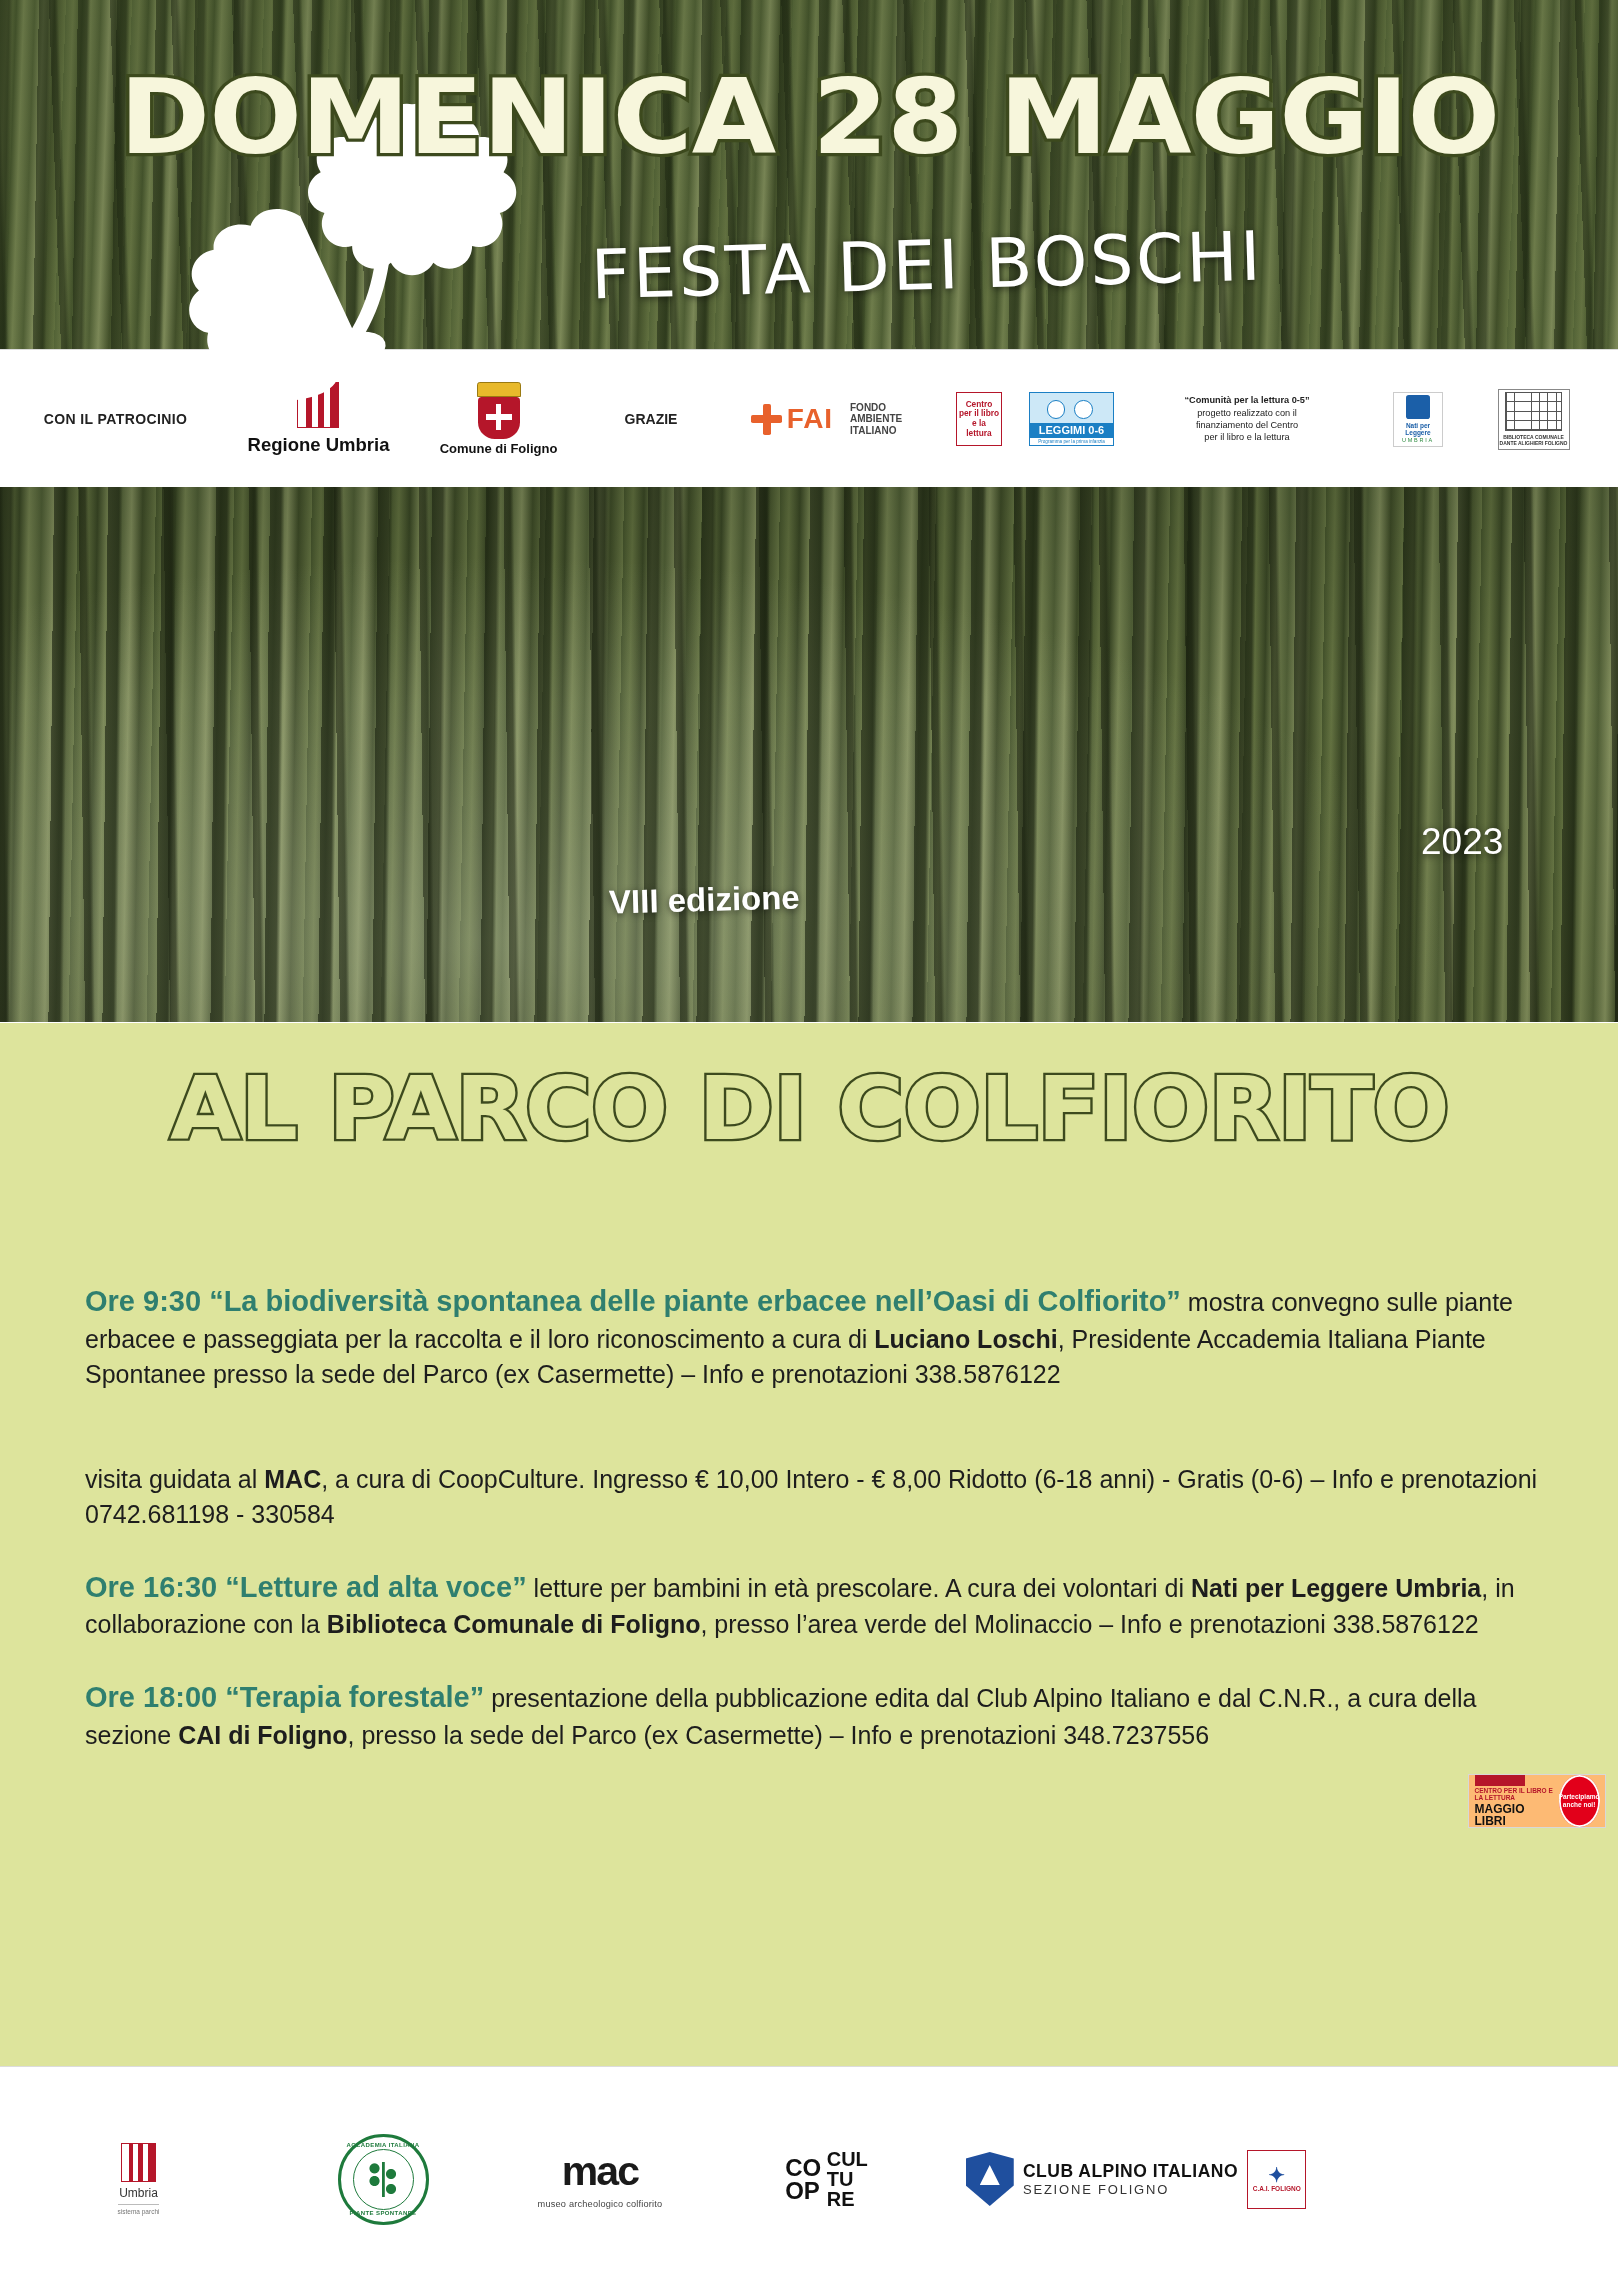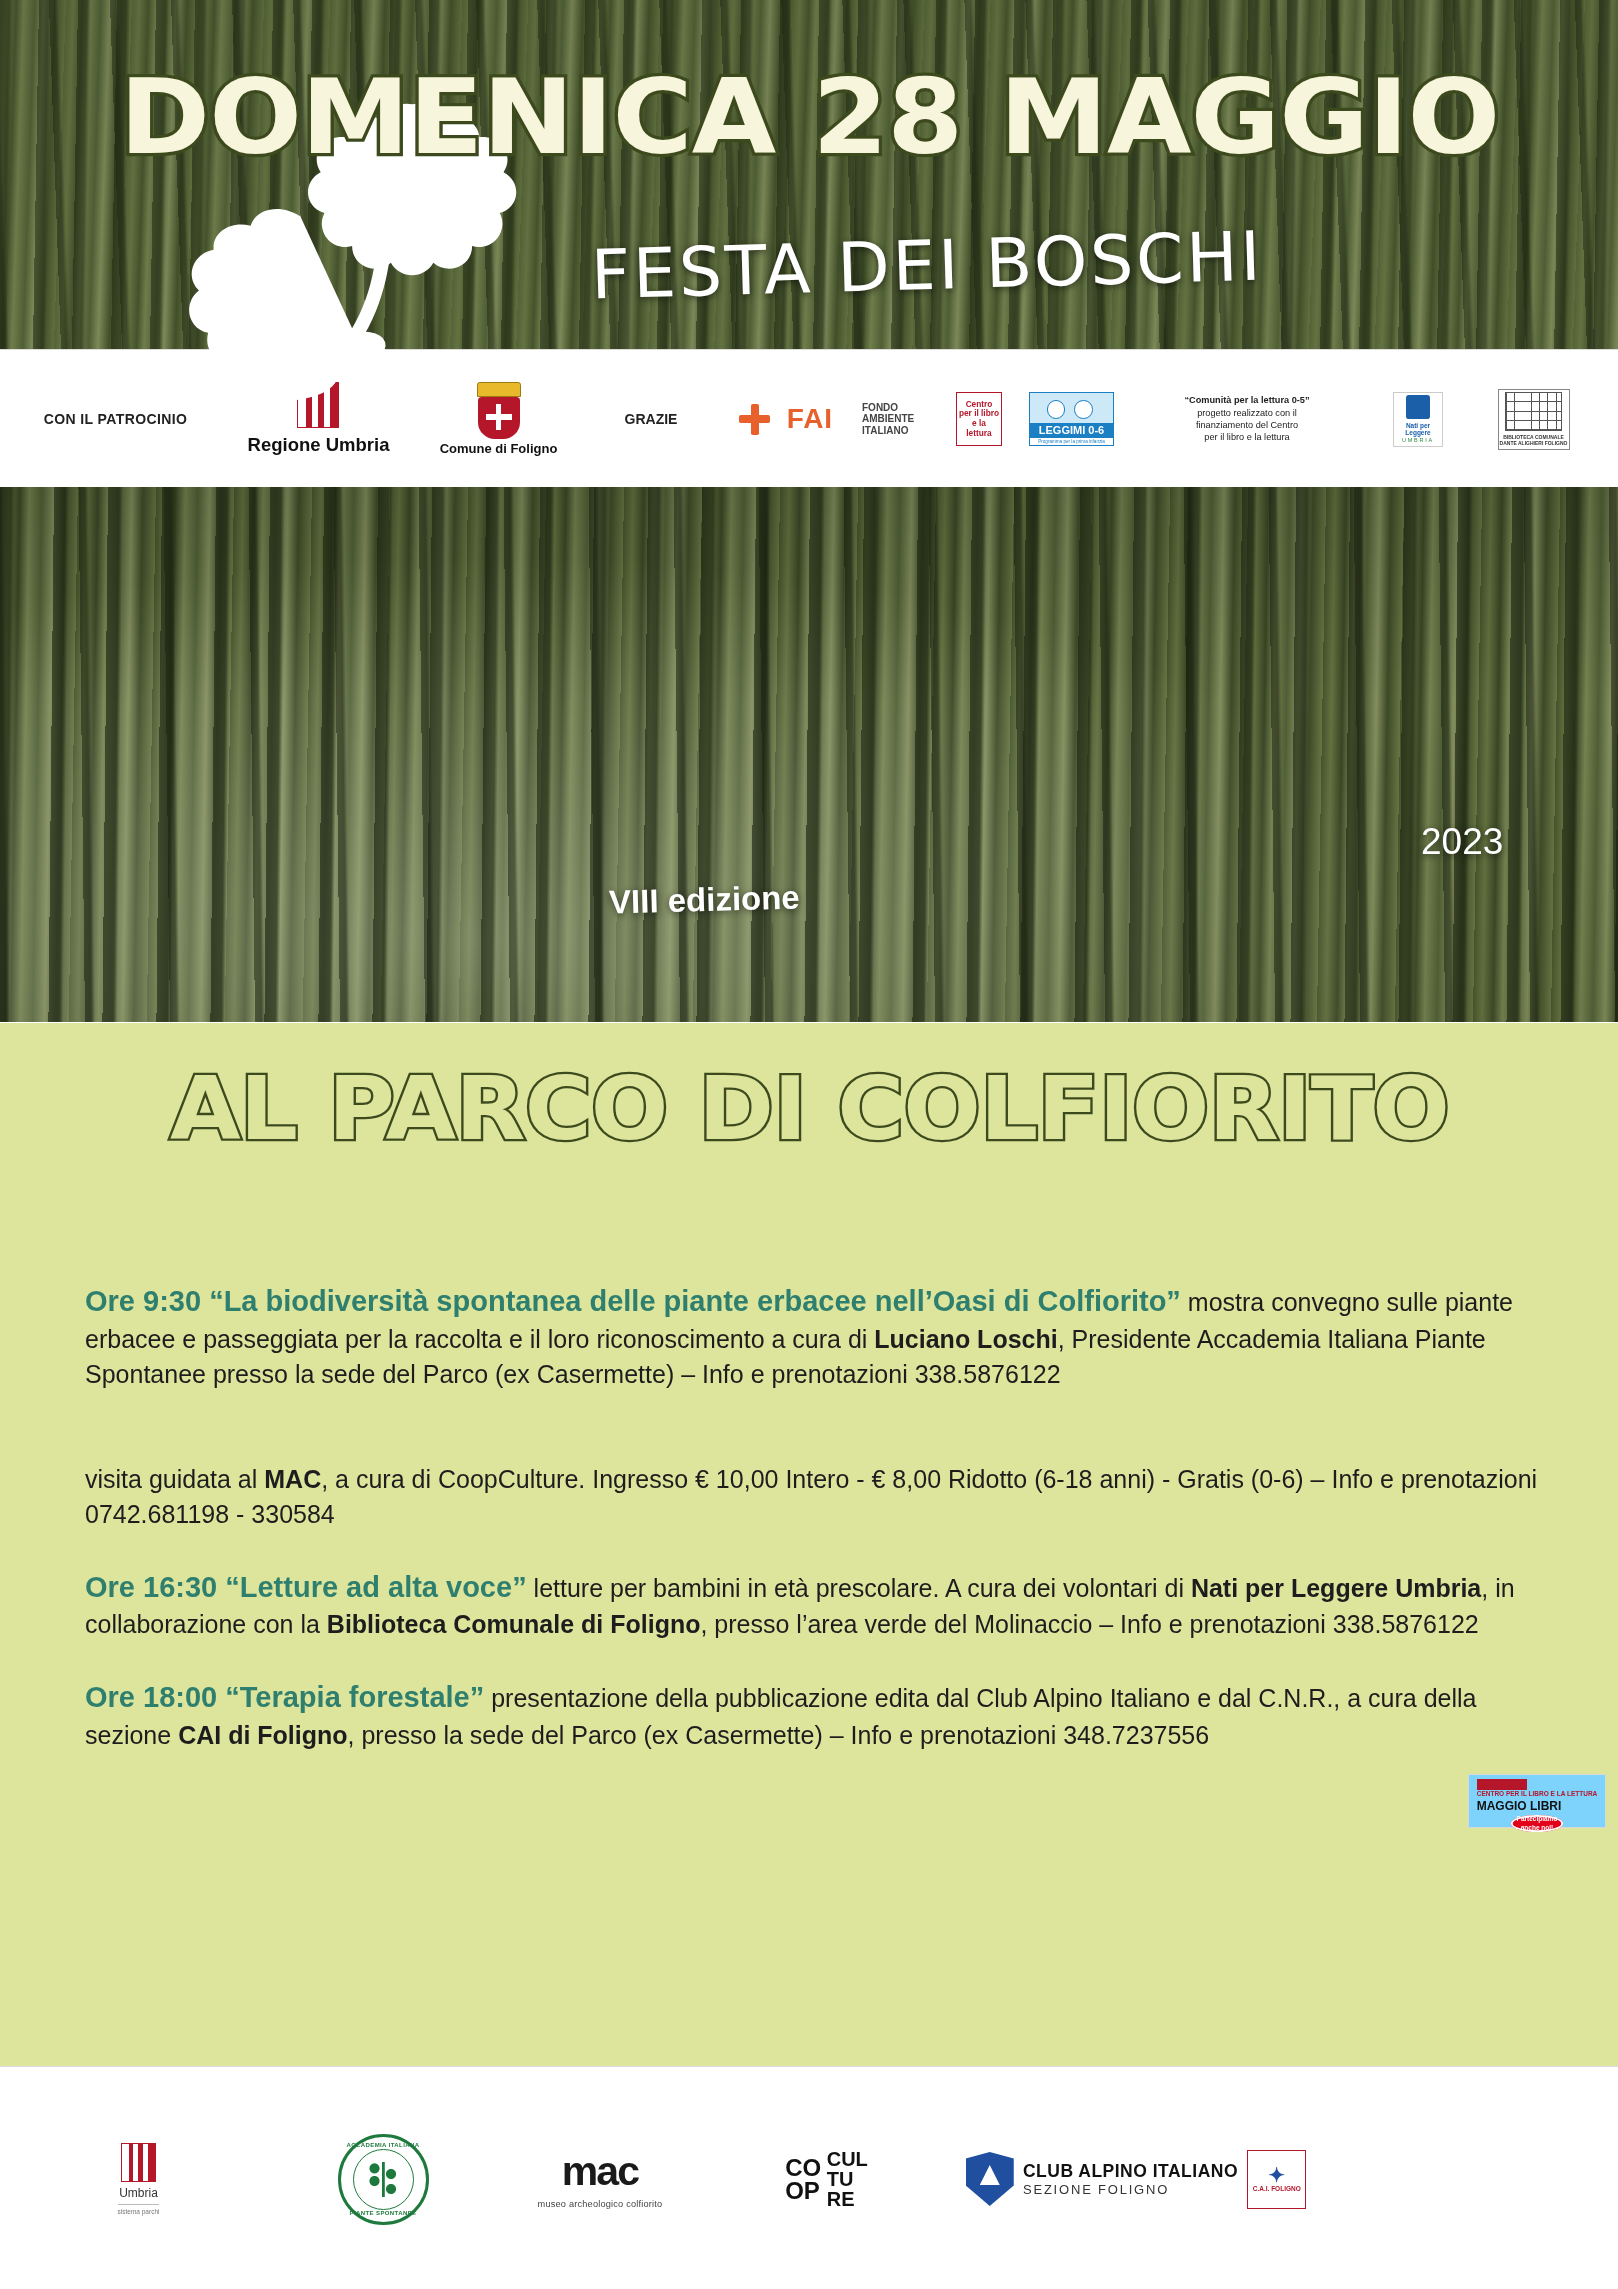--- a/index.html
+++ b/index.html
@@ -114,21 +114,21 @@
   }
   .crest-shield::after {
     content: "";
     position: absolute; left: 8.3px; top: 17.5px;
     width: 26px; height: 5.5px; background: #fff;
   }
   .comune-text { font-size: 13px; font-weight: 700; color: #111; }
 
   .grazie-label { font-size: 14px; font-weight: 700; color: #222; }
 
-  .logo-fai { display:flex; align-items:center; gap:17px; }
+  .logo-fai { display:flex; align-items:center; gap:5px; }
   .fai-mark {
     width: 31px; height: 31px; position: relative;
   }
   .fai-mark span {
     position:absolute; background:#e8612c; border-radius: 1.8px;
   }
   .fai-word { font-size: 28px; font-weight: 700; color:#e8612c; letter-spacing: 0.9px;}
   .fai-sub { font-size: 10px; line-height: 1.12; font-weight: 700; color:#444;margin-left:12px; }
 
   .logo-cepell {
@@ -292,27 +292,26 @@
   .ev-note {
     font-size: 22px;
     color: #1d1d1d;
   }
   b { font-weight: 700; }
 
   .maggio-libri-badge {
     position: absolute;
     right: 13px; top: 1774px;
     width: 138px; height: 54px;
-    background: #7dd3fc;
+    background: #fdba74;
     border: 0.9px solid #d8d8d8;
     display: flex; align-items: center; gap: 3.7px;
     padding: 3.7px 5.5px;
     box-sizing: border-box;
     z-index: 6;
-    flex-direction: column;
   }
   .ml-left { display:flex; flex-direction:column; gap:1.8px; }
   .ml-bar { width: 50px; height: 11px; background: #b5162a; }
   .ml-t1 { font-size: 6.5px; color:#b5162a; font-weight:700; line-height:1;}
   .ml-t2 { font-size: 12px; color:#111; font-weight:700; line-height:1; }
   .ml-seal {
     width: 52px; height: 52px; border-radius: 50%;
     background: #e2001a;
     color: #fff; font-size: 6.5px; font-weight: 700; text-align:center;
     display:flex; align-items:center; justify-content:center; line-height:1.25;

